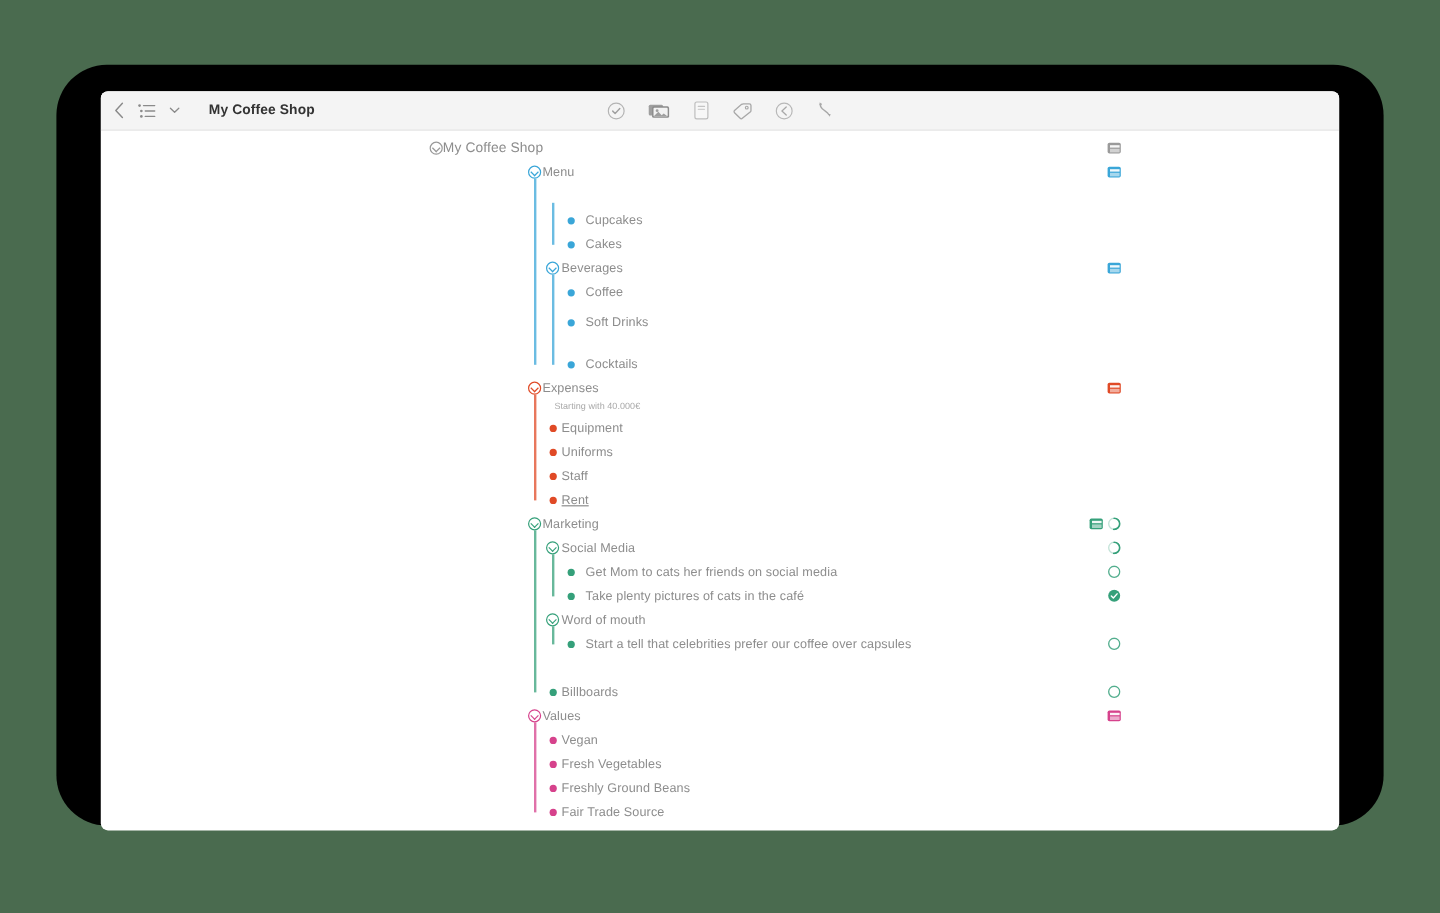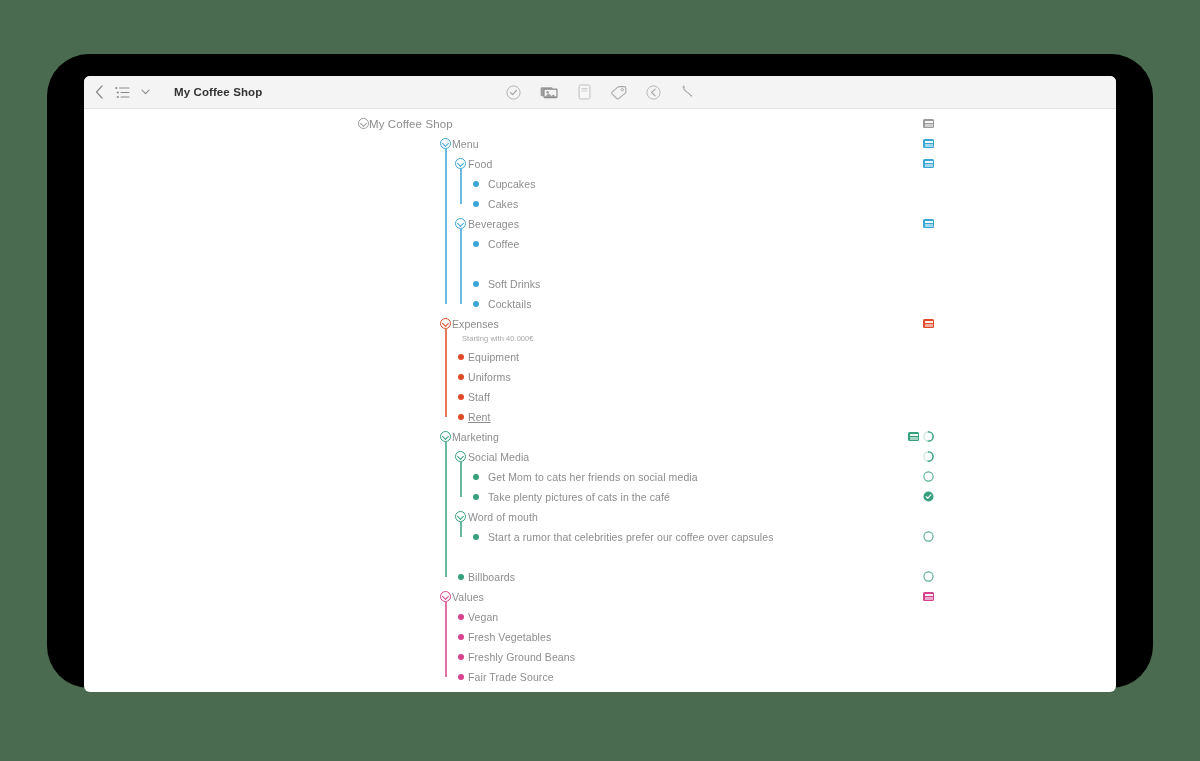--- a/index.html
+++ b/index.html
@@ -284,43 +284,38 @@
       <div class="row" style="position: absolute; left: 0px; right: 0px; top: 5px;">
         <div class="toggle" style="color: rgb(154, 154, 154); position: absolute; left: 274px; top: 4px;"></div>
         <span class="row-label" style="position: absolute; left: 285px; font-size: 11.5px;">My Coffee Shop</span>
         <div class="badge note-badge" style="background: rgb(154, 154, 154); position: absolute; left: 839px; top: 5px;"></div>
       </div>
       <div class="row" style="top: 25px; position: absolute; left: 0px; right: 0px;">
         <div class="toggle" style="color: rgb(58, 166, 216); position: absolute; left: 356px; top: 4px;"></div>
         <span class="row-label" style="position: absolute; left: 368px;">Menu</span>
         <div class="badge note-badge" style="background: rgb(58, 166, 216); position: absolute; left: 839px; top: 5px;"></div>
       </div>
-      <div class="row" style="top: 45px; position: absolute; left: 0px; right: 0px;">
-        <div class="toggle" style="color: rgb(58, 166, 216); position: absolute; left: 371px; top: 4px;"></div>
-        <span class="row-label" style="position: absolute; left: 384px;">Food</span>
-        <div class="badge note-badge" style="background: rgb(58, 166, 216); position: absolute; left: 839px; top: 5px;"></div>
-      </div>
       <div class="row" style="top: 65px; position: absolute; left: 0px; right: 0px;">
         <div class="bullet" style="background: rgb(58, 166, 216); position: absolute; left: 389px; top: 7px;"></div>
         <span class="row-label" style="position: absolute; left: 404px;">Cupcakes</span>
       </div>
       <div class="row" style="top: 85px; position: absolute; left: 0px; right: 0px; text-align: center;">
         <div class="bullet" style="background: rgb(58, 166, 216); position: absolute; left: 389px; top: 7px;"></div>
         <span class="row-label" style="position: absolute; left: 404px;">Cakes</span>
       </div>
       <div class="row" style="top: 105px; position: absolute; left: 0px; right: 0px;">
         <div class="toggle" style="color: rgb(58, 166, 216); position: absolute; left: 371px; top: 4px;"></div>
         <span class="row-label" style="position: absolute; left: 384px;">Beverages</span>
         <div class="badge note-badge" style="background: rgb(58, 166, 216); position: absolute; left: 839px; top: 5px;"></div>
       </div>
       <div class="row" style="top: 125px; position: absolute; left: 0px; right: 0px;">
         <div class="bullet" style="background: rgb(58, 166, 216); position: absolute; left: 389px; top: 7px;"></div>
         <span class="row-label" style="position: absolute; left: 404px;">Coffee</span>
       </div>
-      <div class="row" style="top: 165px; position: absolute; left: 0px; right: 0px;">
+      <div class="row" style="top: 150px; position: absolute; left: 0px; right: 0px;">
         <div class="bullet" style="background: rgb(58, 166, 216); position: absolute; left: 389px; top: 7px;"></div>
         <span class="row-label" style="position: absolute; left: 404px;">Soft Drinks</span>
       </div>
       <div class="row" style="top: 185px; position: absolute; left: 0px; right: 0px;">
         <div class="bullet" style="background: rgb(58, 166, 216); position: absolute; left: 389px; top: 7px;"></div>
         <span class="row-label" style="position: absolute; left: 404px;">Cocktails</span>
       </div>
       <div class="row" style="top: 205px; position: absolute; left: 0px; right: 0px;">
         <div class="toggle" style="color: rgb(224, 74, 38); position: absolute; left: 356px; top: 4px;"></div>
         <span class="row-label" style="position: absolute; left: 368px;">Expenses</span>
@@ -374,21 +369,21 @@
           <circle cx="11" cy="11" r="10" fill="#35a07a"></circle>
           <path d="M6.2 11.2L9.6 14.5L15.8 7.8" stroke="#ffffff" stroke-width="2.4" fill="none" stroke-linecap="round" stroke-linejoin="round"></path>
         </svg>
       </div>
       <div class="row" style="top: 398px; position: absolute; left: 0px; right: 0px;">
         <div class="toggle" style="color: rgb(53, 160, 122); position: absolute; left: 371px; top: 4px;"></div>
         <span class="row-label" style="position: absolute; left: 384px;">Word of mouth</span>
       </div>
       <div class="row" style="top: 418px; position: absolute; left: 0px; right: 0px;">
         <div class="bullet" style="background: rgb(53, 160, 122); position: absolute; left: 389px; top: 7px;"></div>
-        <span class="row-label" style="position: absolute; left: 404px;">Start a rumor that celebrities prefer our coffee over capsules</span>
+        <span class="row-label" style="position: absolute; left: 404px;">Start a tell that celebrities prefer our coffee over capsules</span>
         <svg width="11" height="11" viewBox="0 0 22 22" class="ring" style="position: absolute; left: 839px; top: 4px;">
           <circle cx="11" cy="11" r="9.2" fill="none" stroke="#35a07a" stroke-opacity="0.85" stroke-width="2.2"></circle>
         </svg>
       </div>
       <div class="row" style="top: 458px; position: absolute; left: 0px; right: 0px;">
         <div class="bullet" style="background: rgb(53, 160, 122); position: absolute; left: 374px; top: 7px;"></div>
         <span class="row-label" style="position: absolute; left: 384px;">Billboards</span>
         <svg width="11" height="11" viewBox="0 0 22 22" class="ring" style="position: absolute; left: 839px; top: 4px;">
           <circle cx="11" cy="11" r="9.2" fill="none" stroke="#35a07a" stroke-opacity="0.85" stroke-width="2.2"></circle>
         </svg>

